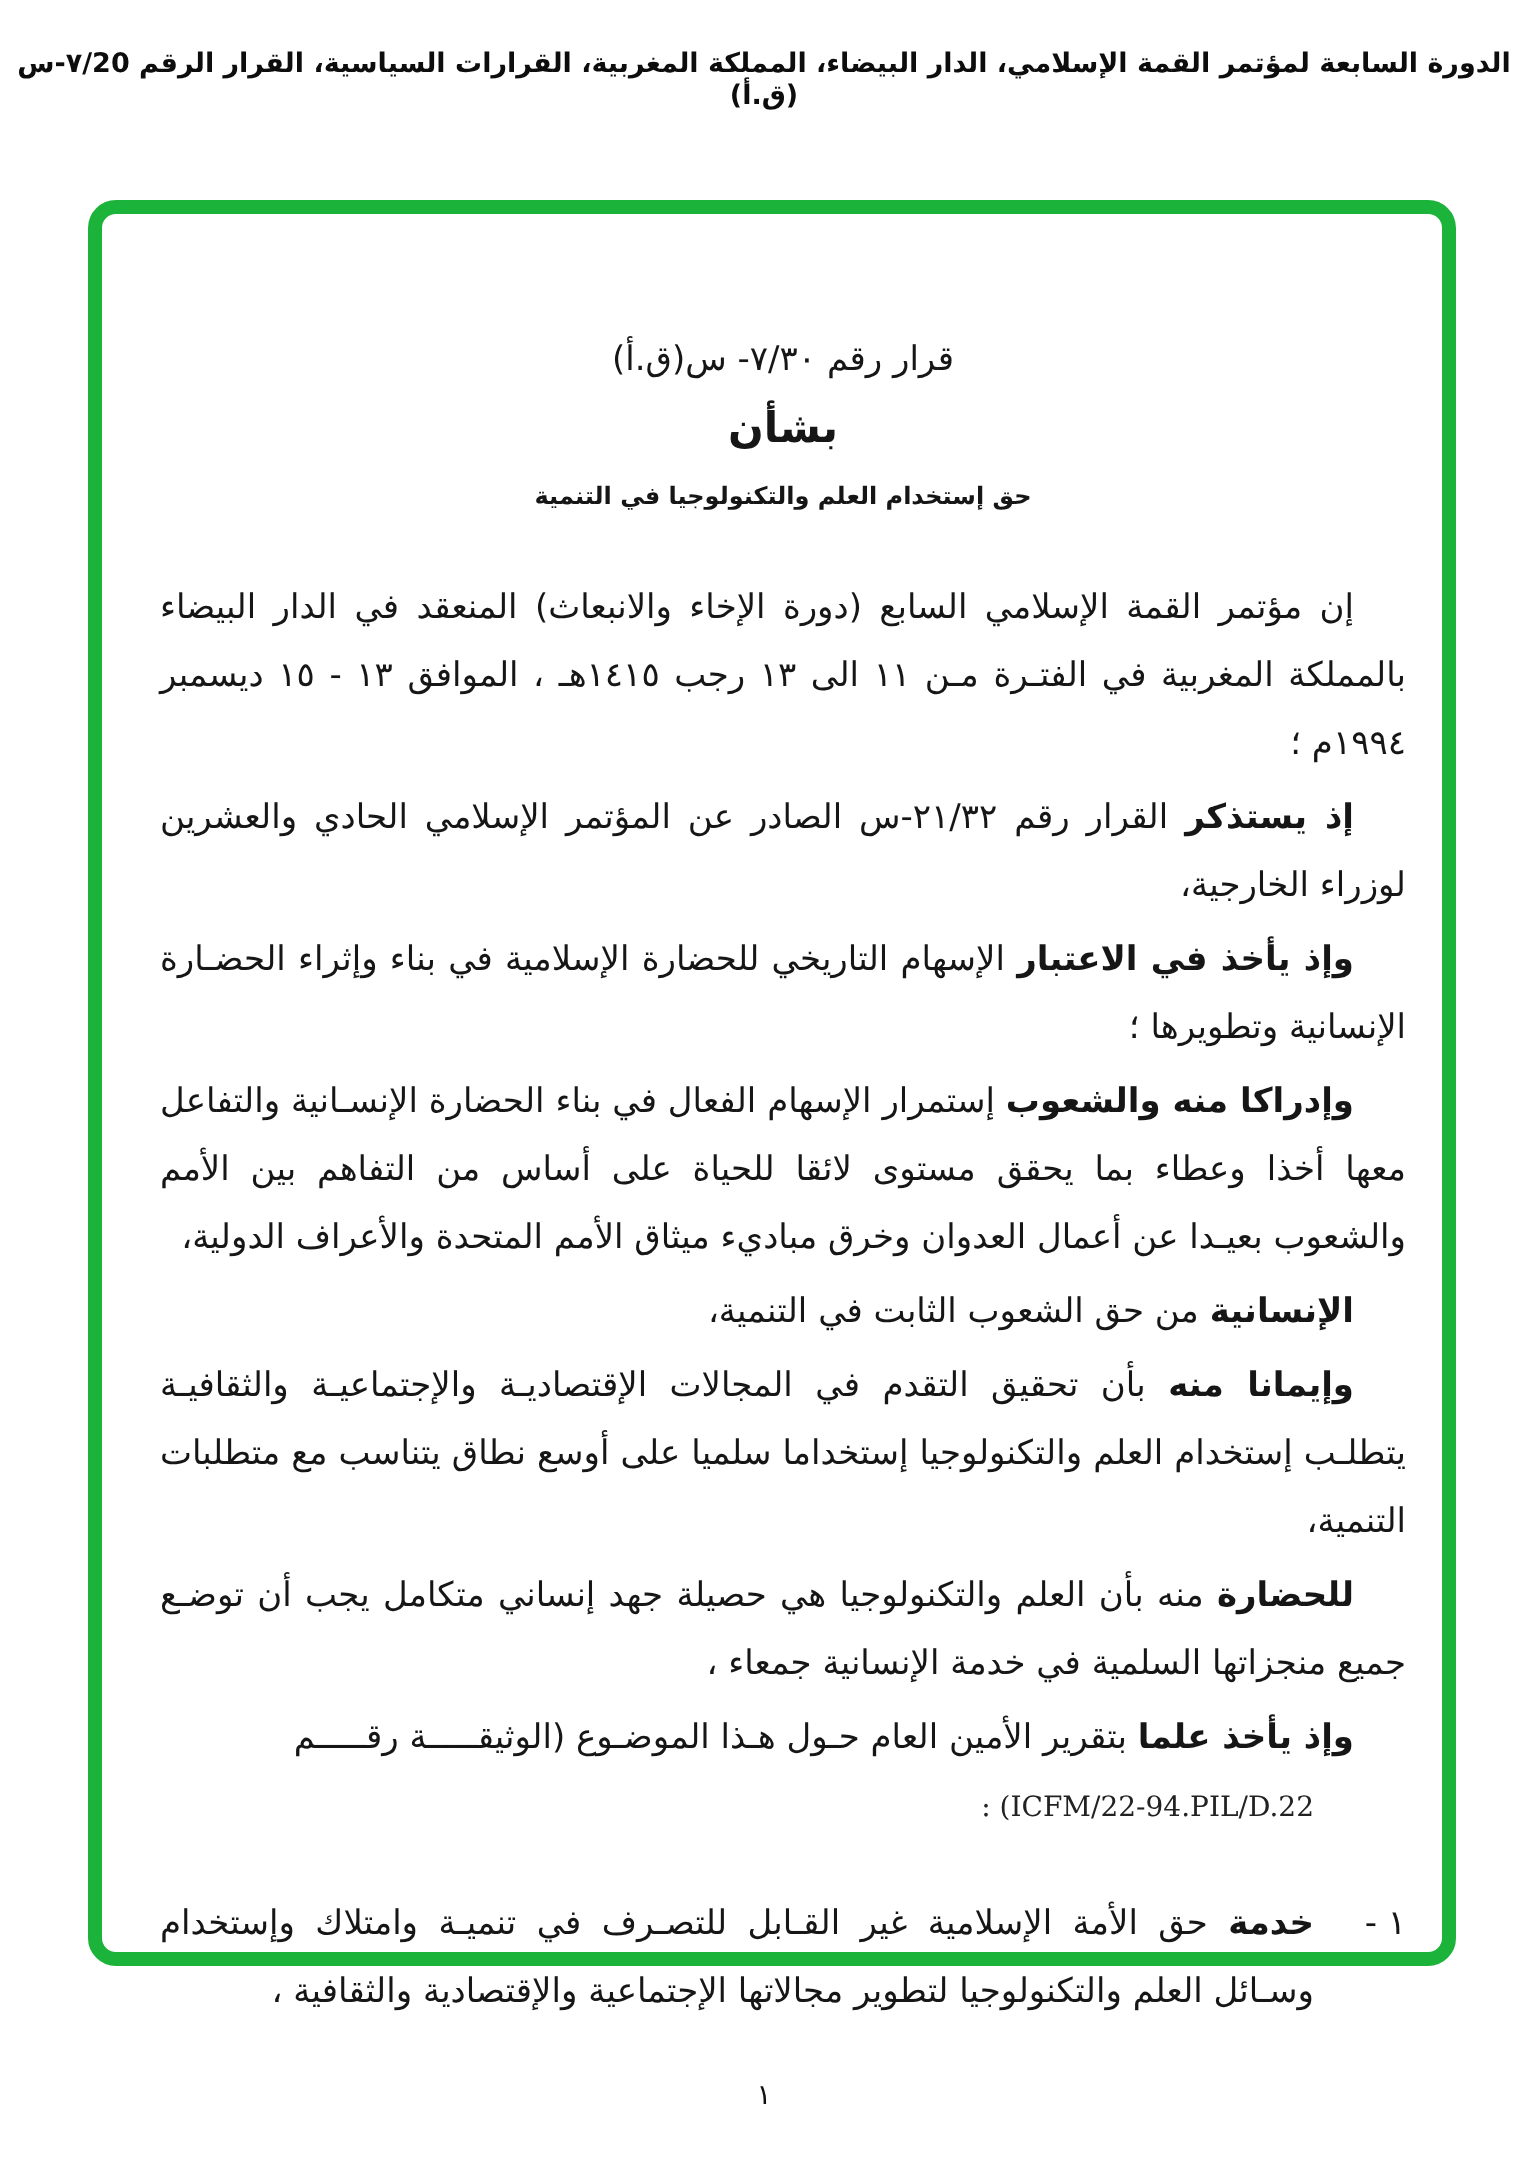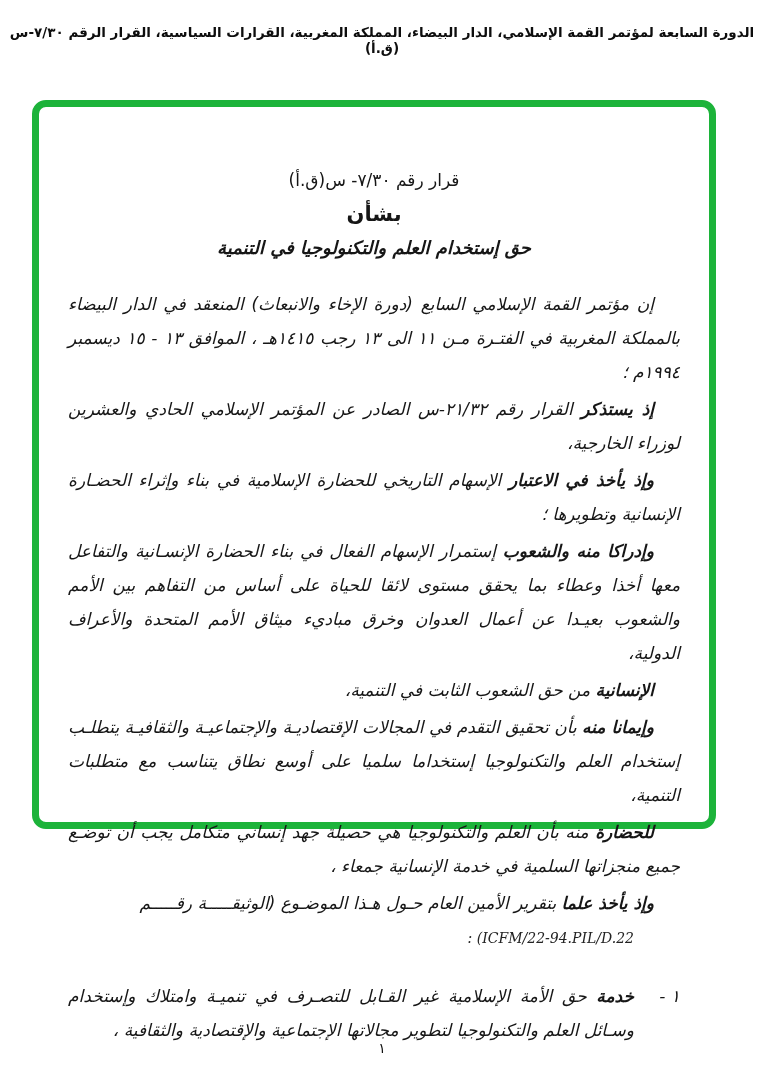--- a/index.html
+++ b/index.html
@@ -11,31 +11,31 @@
   }
   .page { position:absolute; inset:0; direction:rtl; }
 
   
   .hdr { position:absolute; top:24px; left:0; right:0; text-align:center; direction:rtl; }
   .hdr1 { font-size:13.5px; font-weight:bold; color:#0d0d0d; }
   .hdr2 { font-size:11.5px; font-weight:bold; margin-top:6px; color:#0d0d0d; }
 
   
   .frame {
-    position:absolute; top:100px; left:32px; width:684px; height:729px;
+    position:absolute; top:100px; left:44px; width:684px; height:883px;
     border:7px solid #1cb33a; border-radius:14px;
-    padding:56px 29px 0 29px;
+    padding:56px 18px 0 29px;
   }
 
   .title { text-align:center; line-height:34px; margin-bottom:22px; }
   .t1 { font-size:17px; font-weight:normal; }
   .t2 { font-size:21px; font-weight:bold; }
-  .t3 { font-size:18px; font-weight:bold;font-style:italic; }
+  .t3 { font-size:12px; font-weight:bold; }
 
-  .docbody { direction:rtl; font-size:17px; line-height:34px;font-style:italic; }
+  .docbody { direction:rtl; font-size:17px; line-height:34px; }
   .para {
     text-align:justify; text-indent:26px; margin-bottom:3px;
   }
   .para strong { font-weight:bold; }
 
   .ref {
     direction:ltr; text-align:right; padding-right:46px;
     font-size:14px; line-height:30px; margin-bottom:20px;
     font-family:"DejaVu Serif", serif; color:#222;
   }
@@ -49,21 +49,21 @@
     position:absolute; top:1040px; left:0; right:0;
     text-align:center; font-size:14px; color:#111;
   }
 </style>
 </head>
 <body>
 
 <div class="page">
 
   <div class="hdr">
-    <div class="hdr1">الدورة السابعة لمؤتمر القمة الإسلامي، الدار البيضاء، المملكة المغربية، القرارات السياسية، القرار الرقم ٧/٣٠-س (ق.أ)</div>
+    <div class="hdr1">الدورة السابعة لمؤتمر القمة الإسلامي، الدار البيضاء، المملكة المغربية، القرارات السياسية، القرار الرقم ٧/20-س (ق.أ)</div>
   </div>
 
   <div class="frame">
 
     <div class="title">
       <div class="t1">قرار رقم ٧/٣٠- س(ق.أ)</div>
       <div class="t2">بشأن</div>
       <div class="t3">حق إستخدام العلم والتكنولوجيا في التنمية</div>
     </div>
 

